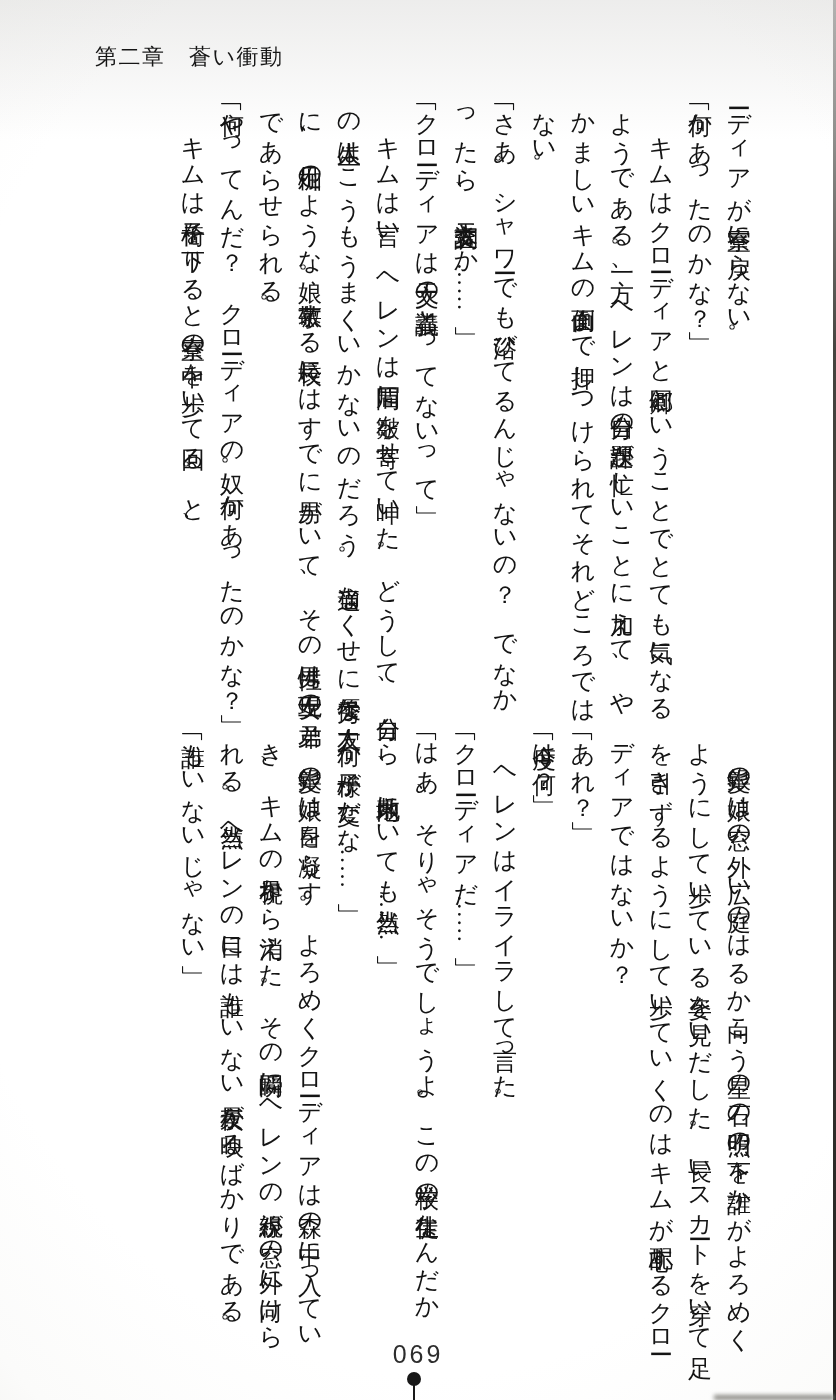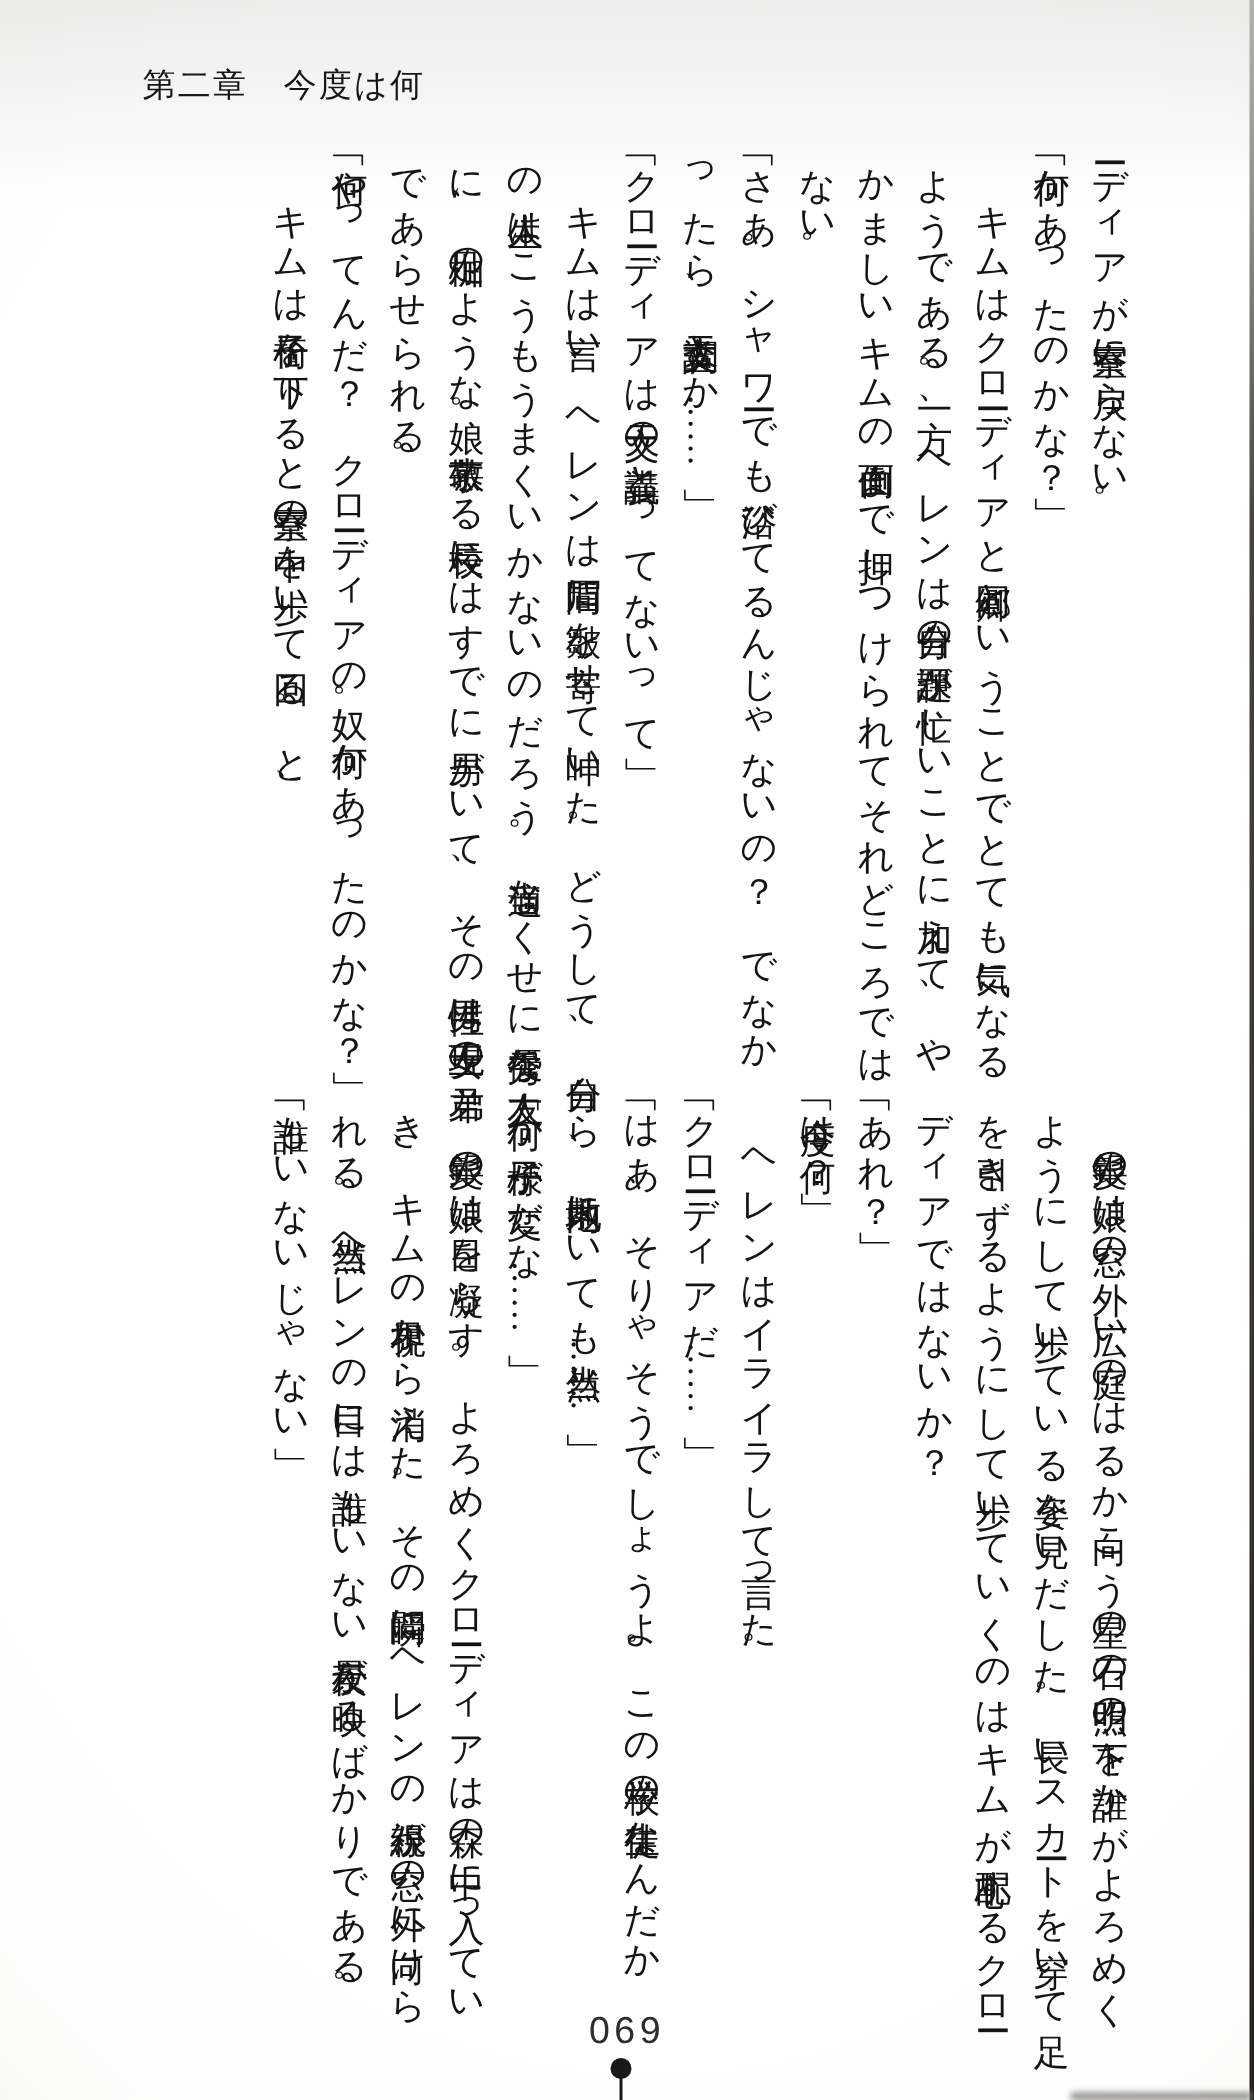--- a/index.html
+++ b/index.html
@@ -49,21 +49,21 @@
     position:absolute;left:0;top:0;width:836px;height:140px;
     background:linear-gradient(180deg, rgba(190,189,186,.28), rgba(190,189,186,0));
     pointer-events:none;
   }
 </style>
 </head>
 <body>
 
 <div class="corner-shade"></div>
 
-<div class="chapter-header">第二章　今度は何</div>
+<div class="chapter-header">第二章　蒼い衝動</div>
 
 <div class="vblock" id="block-upper">
   <p>ーディアが寮室に戻らない。</p>
   <p>「何かあったのかな？」</p>
   <p>　キムはクローディアと同郷ということでとても気になるようである。一方、ヘレンは自分の課題が忙しいことに加えて、やかましいキムの面倒まで押しつけられてそれどころではない。</p>
   <p>「さあ。シャワーでも浴びてるんじゃないの？　でなかったら、天文調査とか……」</p>
   <p>「クローディアは天文の講義とってないって」</p>
   <p>　キムは言い、ヘレンは眉間に皺を寄せて呻いた。どうして、自分の人生はこうもうまくいかないのだろう。適当なくせに優秀な友人に、足枷のような娘。敬慕する校長にはすでに男がいて、その男性は現女王の弟君であらせられる。</p>
   <p>「何やってんだ？　クローディアの奴。何かあったのかな？」</p>
   <p>　キムは椅子を下りると寮室の中を歩いて回る。と、</p>

